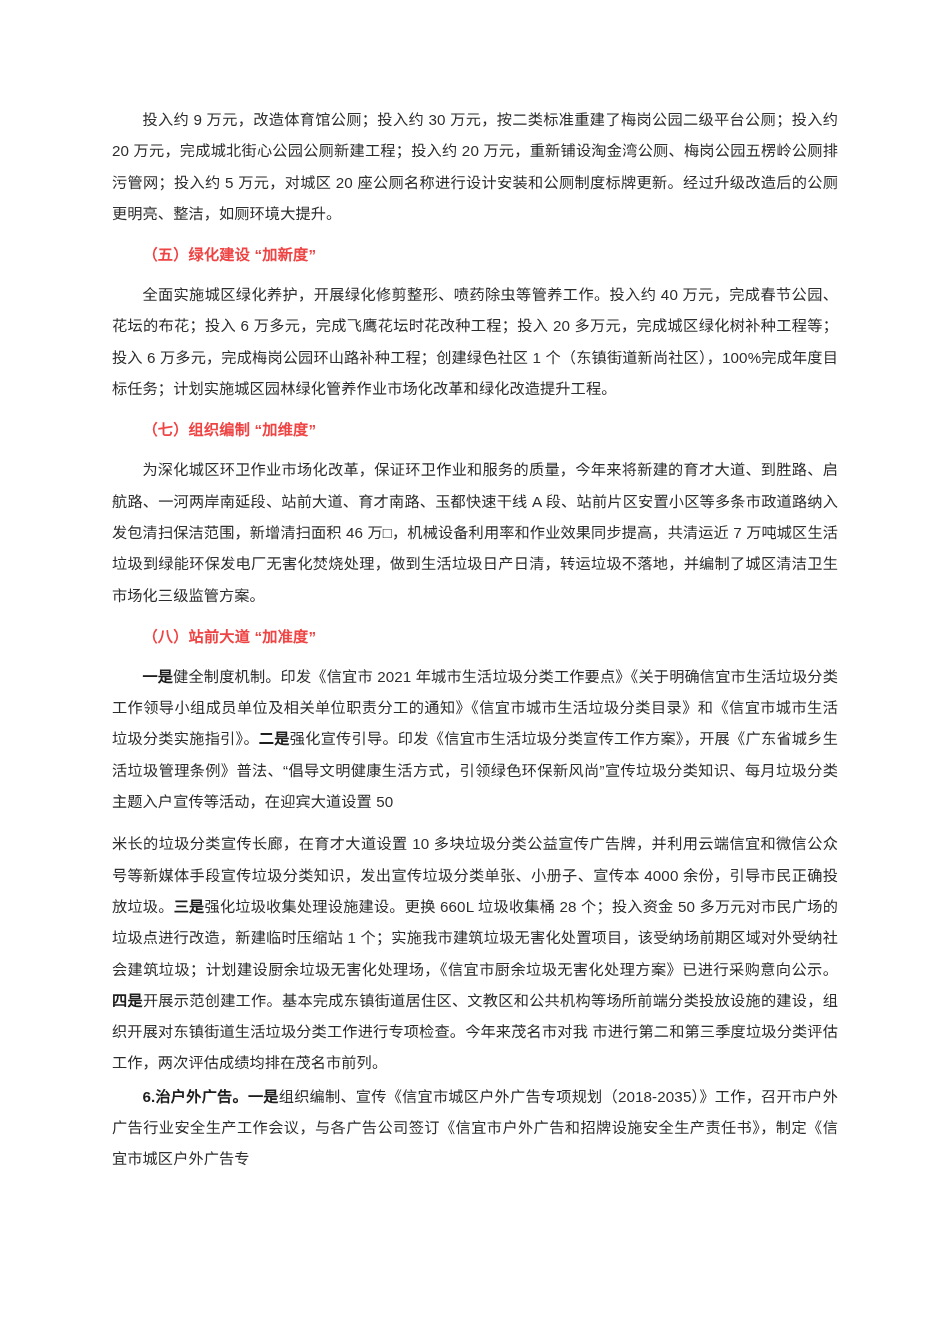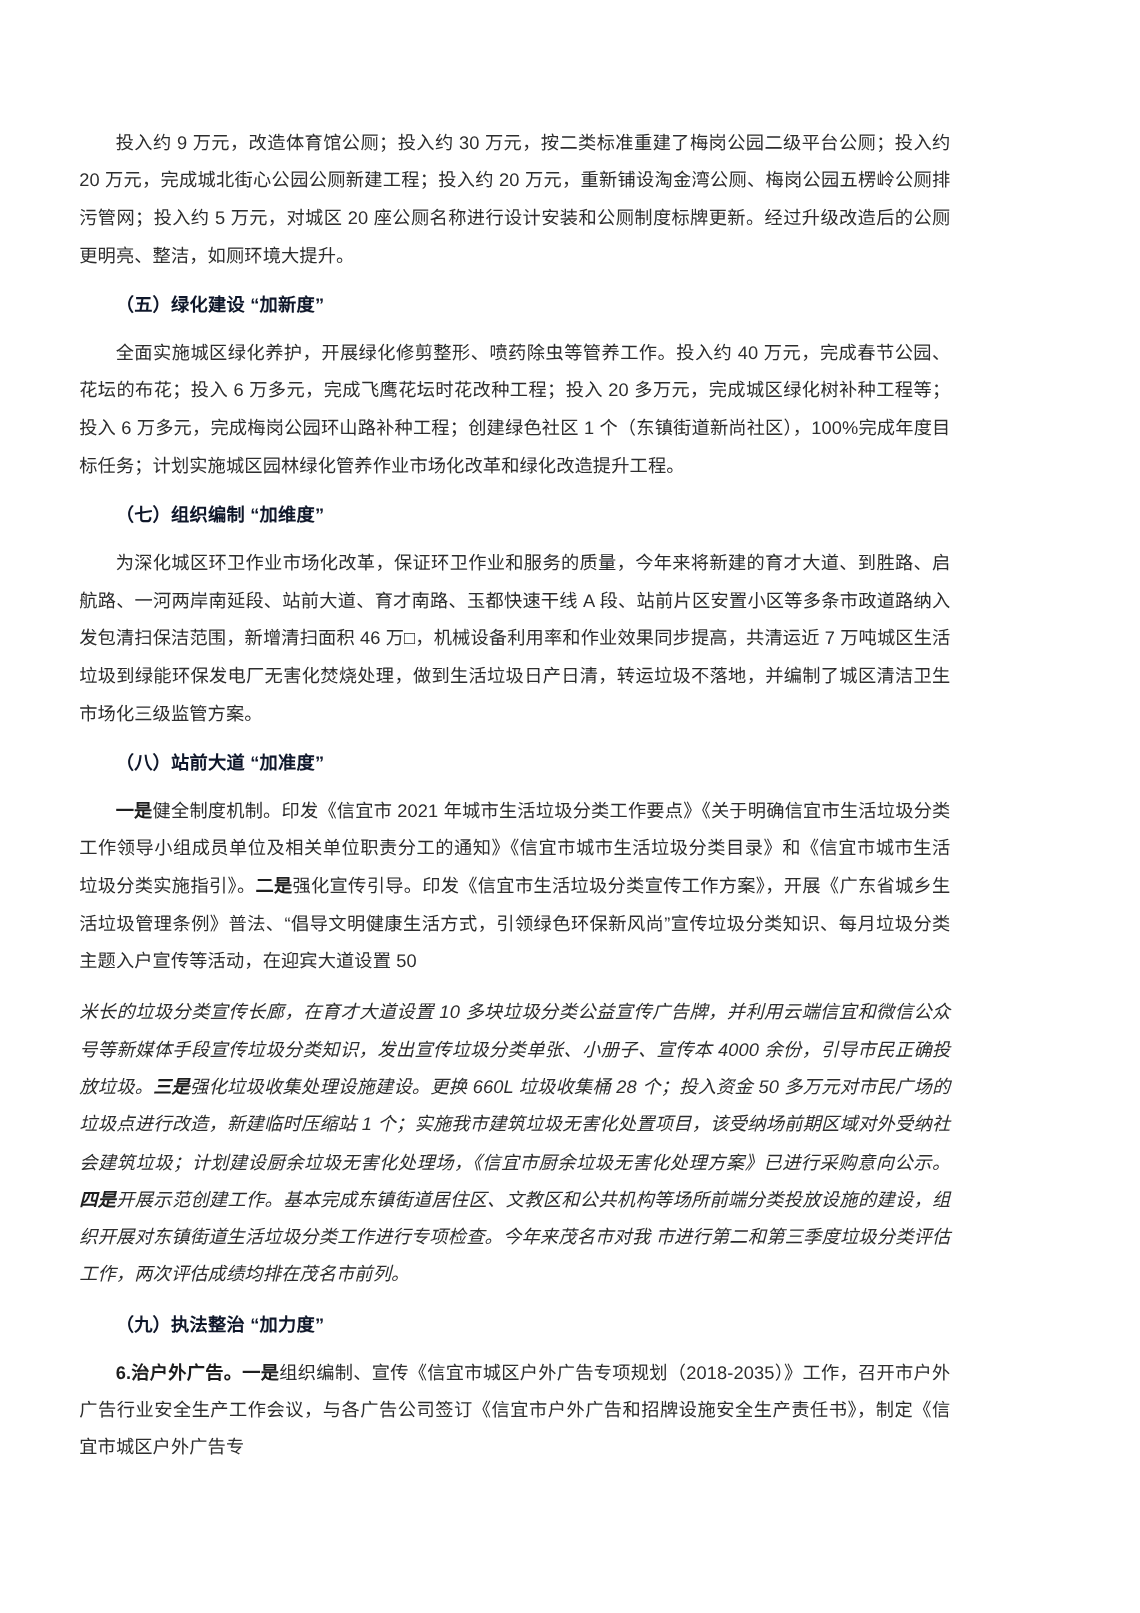--- a/index.html
+++ b/index.html
@@ -15,52 +15,51 @@
     color: #2b2b2b;
     overflow: hidden;
   }
 
   #page {
     position: relative;
     width: 950px;
     height: 1344px;
     background: #ffffff;
     box-sizing: border-box;
-    padding: 104px 112px 0 66px;
+    padding: 104px 112px 0 112px;
   }
 
   .doc-body {
     width: 726px;
   }
 
   
   .para {
     margin: 0 0 2px 0;
     font-size: 15.2px;
     line-height: 31.3px;
     text-align: justify;
     text-justify: inter-ideograph;
     text-indent: 2em;
     letter-spacing: 0.1px;
     color: #2d2d2d;
   }
 
   .para.no-indent {
     text-indent: 0;
-    font-style: italic;
   }
 
   
   .section-heading {
     margin: 13px 0 11px 0;
     font-size: 15.2px;
     line-height: 26px;
     font-weight: bold;
     text-indent: 2em;
-    color: #0f172a;
+    color: #ef4444;
     letter-spacing: 0.2px;
   }
 
   .b {
     font-weight: bold;
     color: #1e1e1e;
     margin-top: 37px;
   }
 
   
@@ -88,18 +87,17 @@
     <h3 class="section-heading">（七）组织编制 “加维度”</h3>
 
     <p class="para">为深化城区环卫作业市场化改革，保证环卫作业和服务的质量，今年来将新建的育才大道、到胜路、启航路、一河两岸南延段、站前大道、育才南路、玉都快速干线 A 段、站前片区安置小区等多条市政道路纳入发包清扫保洁范围，新增清扫面积 46 万□，机械设备利用率和作业效果同步提高，共清运近 7 万吨城区生活垃圾到绿能环保发电厂无害化焚烧处理，做到生活垃圾日产日清，转运垃圾不落地，并编制了城区清洁卫生市场化三级监管方案。</p>
 
     <h3 class="section-heading">（八）站前大道 “加准度”</h3>
 
     <p class="para tight"><span class="b">一是</span><span>健全制度机制。印发《信宜市 2021 年城市生活垃圾分类工作要点》《关于明确信宜市生活垃圾分类工作领导小组成员单位及相关单位职责分工的通知》《信宜市城市生活垃圾分类目录》和《信宜市城市生活垃圾分类实施指引》。</span><span class="b">二是</span><span>强化宣传引导。印发《信宜市生活垃圾分类宣传工作方案》，开展《广东省城乡生活垃圾管理条例》普法、“倡导文明健康生活方式，引领绿色环保新风尚”宣传垃圾分类知识、每月垃圾分类主题入户宣传等活动，在迎宾大道设置 50</span></p>
 
     <p class="para no-indent gap-before"><span>米长的垃圾分类宣传长廊，在育才大道设置 10 多块垃圾分类公益宣传广告牌，并利用云端信宜和微信公众号等新媒体手段宣传垃圾分类知识，发出宣传垃圾分类单张、小册子、宣传本 4000 余份，引导市民正确投放垃圾。</span><span class="b">三是</span><span>强化垃圾收集处理设施建设。更换 660L 垃圾收集桶 28 个；投入资金 50 多万元对市民广场的垃圾点进行改造，新建临时压缩站 1 个；实施我市建筑垃圾无害化处置项目，该受纳场前期区域对外受纳社会建筑垃圾；计划建设厨余垃圾无害化处理场，《信宜市厨余垃圾无害化处理方案》已进行采购意向公示。</span><span class="b">四是</span><span>开展示范创建工作。基本完成东镇街道居住区、文教区和公共机构等场所前端分类投放设施的建设，组织开展对东镇街道生活垃圾分类工作进行专项检查。今年来茂名市对我 市进行第二和第三季度垃圾分类评估工作，两次评估成绩均排在茂名市前列。</span></p>
 
-    <h3 class="section-heading">（九）执法整治 “加力度”</h3>
 
     <p class="para"><span class="b">6.治户外广告。一是</span><span>组织编制、宣传《信宜市城区户外广告专项规划（2018-2035）》工作，召开市户外广告行业安全生产工作会议，与各广告公司签订《信宜市户外广告和招牌设施安全生产责任书》，制定《信宜市城区户外广告专</span></p>
 
   </div>
 </div>
 
 </body></html>

